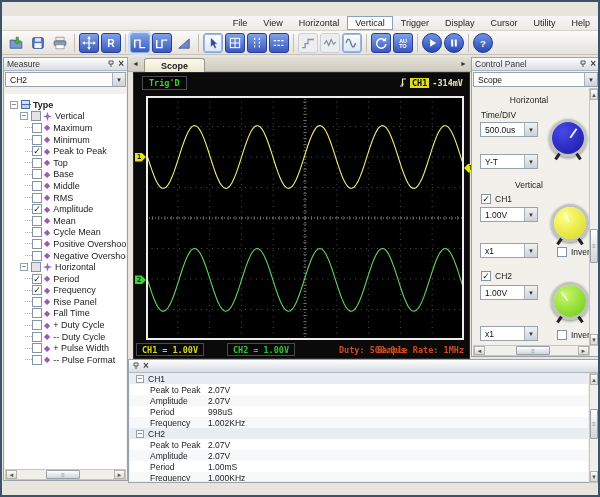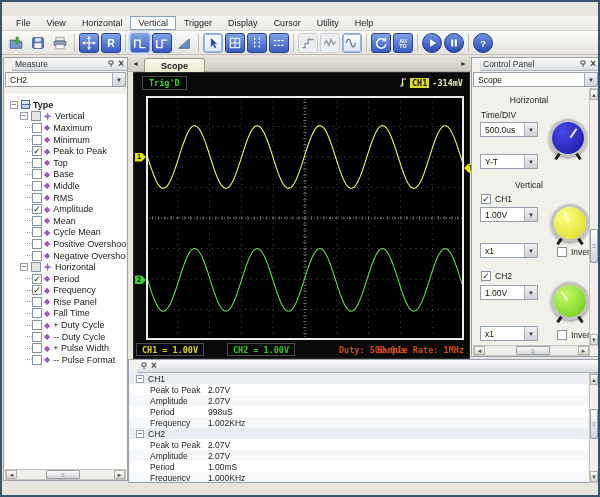--- a/index.html
+++ b/index.html
@@ -16,37 +16,37 @@
   .win-btns{position:absolute;right:3px;top:1px;display:flex;gap:2px;}
   .win-btn{width:18px;height:11px;border:1px solid #7d8kää;border:1px solid #7d8a96;border-radius:2px;
     background:linear-gradient(#fcfcfc,#c9ced4);display:flex;align-items:center;justify-content:center;}
   .glyph-min{width:7px;height:2px;background:#3a3f45;margin-top:5px;}
   .glyph-max{width:7px;height:6px;border:1.5px solid #3a3f45;}
   .glyph-close{position:relative;width:8px;height:8px;}
   .glyph-close:before,.glyph-close:after{content:"";position:absolute;left:3.5px;top:0;width:1.6px;height:9px;background:#3a3f45;}
   .glyph-close:before{transform:rotate(45deg);} .glyph-close:after{transform:rotate(-45deg);}
   
   .menubar{position:absolute;left:0;top:14px;width:100%;height:15px;background:linear-gradient(#f7f6f4,#eceae6);
-    border-bottom:1px solid #d5d2cc;display:flex;align-items:center;padding-left:6px;font-size:9px;color:#222;}
+    border-bottom:1px solid #d5d2cc;display:flex;align-items:center;padding-left:6px;font-size:9px;color:#222;justify-content:flex-end;}
   .menu-item{padding:1px 7px;border:1px solid transparent;}
   .menu-item.active{background:#fff;border:1px solid #8aa0c0;}
   
   .toolbar{position:absolute;left:0;top:29px;width:100%;height:24px;background:linear-gradient(#fbfaf8,#e6e3de);
     border-bottom:1px solid #c6c2ba;display:flex;align-items:center;padding-left:4px;gap:2px;}
   .tb-sep{width:1px;height:18px;background:#c2beb6;margin:0 2px;}
   .tb-btn{width:20px;height:20px;border-radius:3px;display:flex;align-items:center;justify-content:center;border:1px solid transparent;}
   .tb-btn.blue{background:linear-gradient(#7fa3e8,#3a58c0);border:1px solid #2a3f90;}
   .tb-btn.circle{background:linear-gradient(#6f93e4,#2a48b4);border:1px solid #23388a;border-radius:50%;}
   .tb-btn.plain{background:transparent;}
   .tb-btn.active{box-shadow:0 0 0 1px #9db8e0 inset;background:linear-gradient(#fdfdff,#dbe6f6);border:1px solid #8aa6d4;}
   .tb-btn.blue.active{background:linear-gradient(#7fa3e8,#3a58c0);box-shadow:0 0 0 2px #cfe0f8;}
   .tb-btn.disabled{background:#eceef0;border:1px solid #ccd0d6;}
   
   .workspace{position:absolute;left:0;top:53px;width:100%;height:428px;background:#e8e5de;}
-  .panel{position:absolute;border:1px solid #9aa2ac;background:#f1f0ea;padding-left:8px;}
+  .panel{position:absolute;border:1px solid #9aa2ac;background:#f1f0ea;}
   .panel-header{height:13px;background:linear-gradient(#fdfdfd,#d8dde4);border-bottom:1px solid #b0b6be;
     display:flex;align-items:center;font-size:8.5px;color:#333;padding:0 3px;}
   .panel-header .ph-title{flex:1;}
   .ph-icons{display:flex;gap:3px;align-items:center;color:#555;font-size:9px;}
   .pin-icon svg{display:block;}
   .close-x{font-size:10px;line-height:8px;color:#444;font-weight:bold;}
   .dropdown{position:absolute;height:15px;background:#fff;border:1px solid #98a2ae;font-size:8.5px;color:#111;
     display:flex;align-items:center;padding-left:4px;}
   .dropdown .dd-arrow{position:absolute;right:0;top:0;width:13px;height:100%;border-left:1px solid #a8b0ba;
     background:linear-gradient(#f2f2f2,#cdd2d8);display:flex;align-items:center;justify-content:center;

